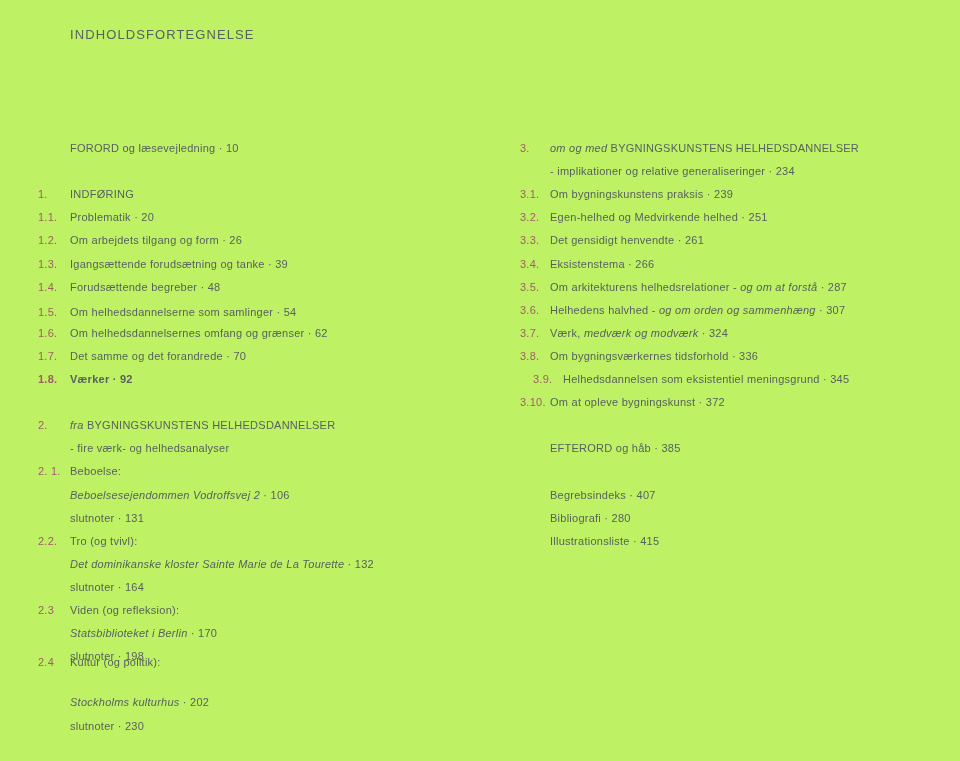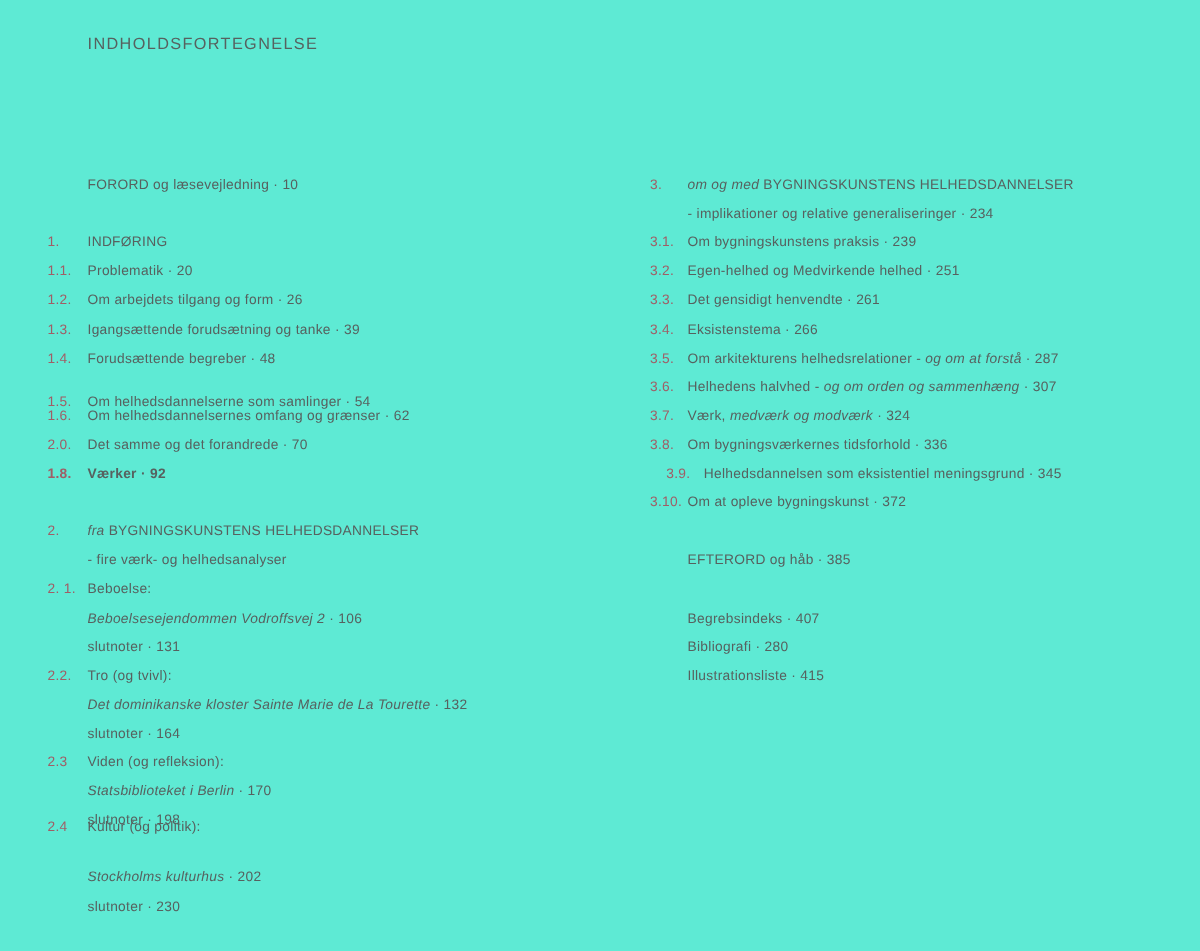--- a/index.html
+++ b/index.html
@@ -41,21 +41,21 @@
     color: var(--number-color, #a05e66);
   }
   .col[data-col="0"] .toc-num { width: 32px; }
   .col[data-col="1"] .toc-num { width: 30px; }
   .toc-text { display: inline-block; }
   .it { font-style: italic; }
 </style>
 </head>
 <body>
 
-<div class="page" style="--text-color: #57615f; --number-color: #a05e66; background: #5eead4;">
+<div class="page" style="--text-color: #57615f; --number-color: #a05e66; background: #bef264;">
   <h1 class="title">INDHOLDSFORTEGNELSE</h1>
   <div class="col" data-col="0">
       <div class="toc-row" style="top: 0px;">
         <span class="toc-num"></span>
         <span class="toc-text"><span>FORORD og læsevejledning · 10</span></span>
       </div>
       <div class="toc-row" style="top: 46px;">
         <span class="toc-num">1.</span>
         <span class="toc-text"><span>INDFØRING</span></span>
       </div>
@@ -68,30 +68,30 @@
         <span class="toc-text"><span>Om arbejdets tilgang og form · 26</span></span>
       </div>
       <div class="toc-row" style="top: 116px;">
         <span class="toc-num">1.3.</span>
         <span class="toc-text"><span>Igangsættende forudsætning og tanke · 39</span></span>
       </div>
       <div class="toc-row" style="top: 139px;">
         <span class="toc-num">1.4.</span>
         <span class="toc-text"><span>Forudsættende begreber · 48</span></span>
       </div>
-      <div class="toc-row" style="top: 174px;">
+      <div class="toc-row" style="top: 164px;">
         <span class="toc-num">1.5.</span>
         <span class="toc-text"><span>Om helhedsdannelserne som samlinger · 54</span></span>
       </div>
       <div class="toc-row" style="top: 185px;">
         <span class="toc-num">1.6.</span>
         <span class="toc-text"><span>Om helhedsdannelsernes omfang og grænser · 62</span></span>
       </div>
       <div class="toc-row" style="top: 208px;">
-        <span class="toc-num">2.0.</span>
+        <span class="toc-num">1.7.</span>
         <span class="toc-text"><span>Det samme og det forandrede · 70</span></span>
       </div>
       <div class="toc-row" style="top: 231px; font-weight: bold;">
         <span class="toc-num">1.8.</span>
         <span class="toc-text"><span>Værker · 92</span></span>
       </div>
       <div class="toc-row" style="top: 277px;">
         <span class="toc-num">2.</span>
         <span class="toc-text"><span class="it">fra </span><span>BYGNINGSKUNSTENS HELHEDSDANNELSER</span></span>
       </div>

